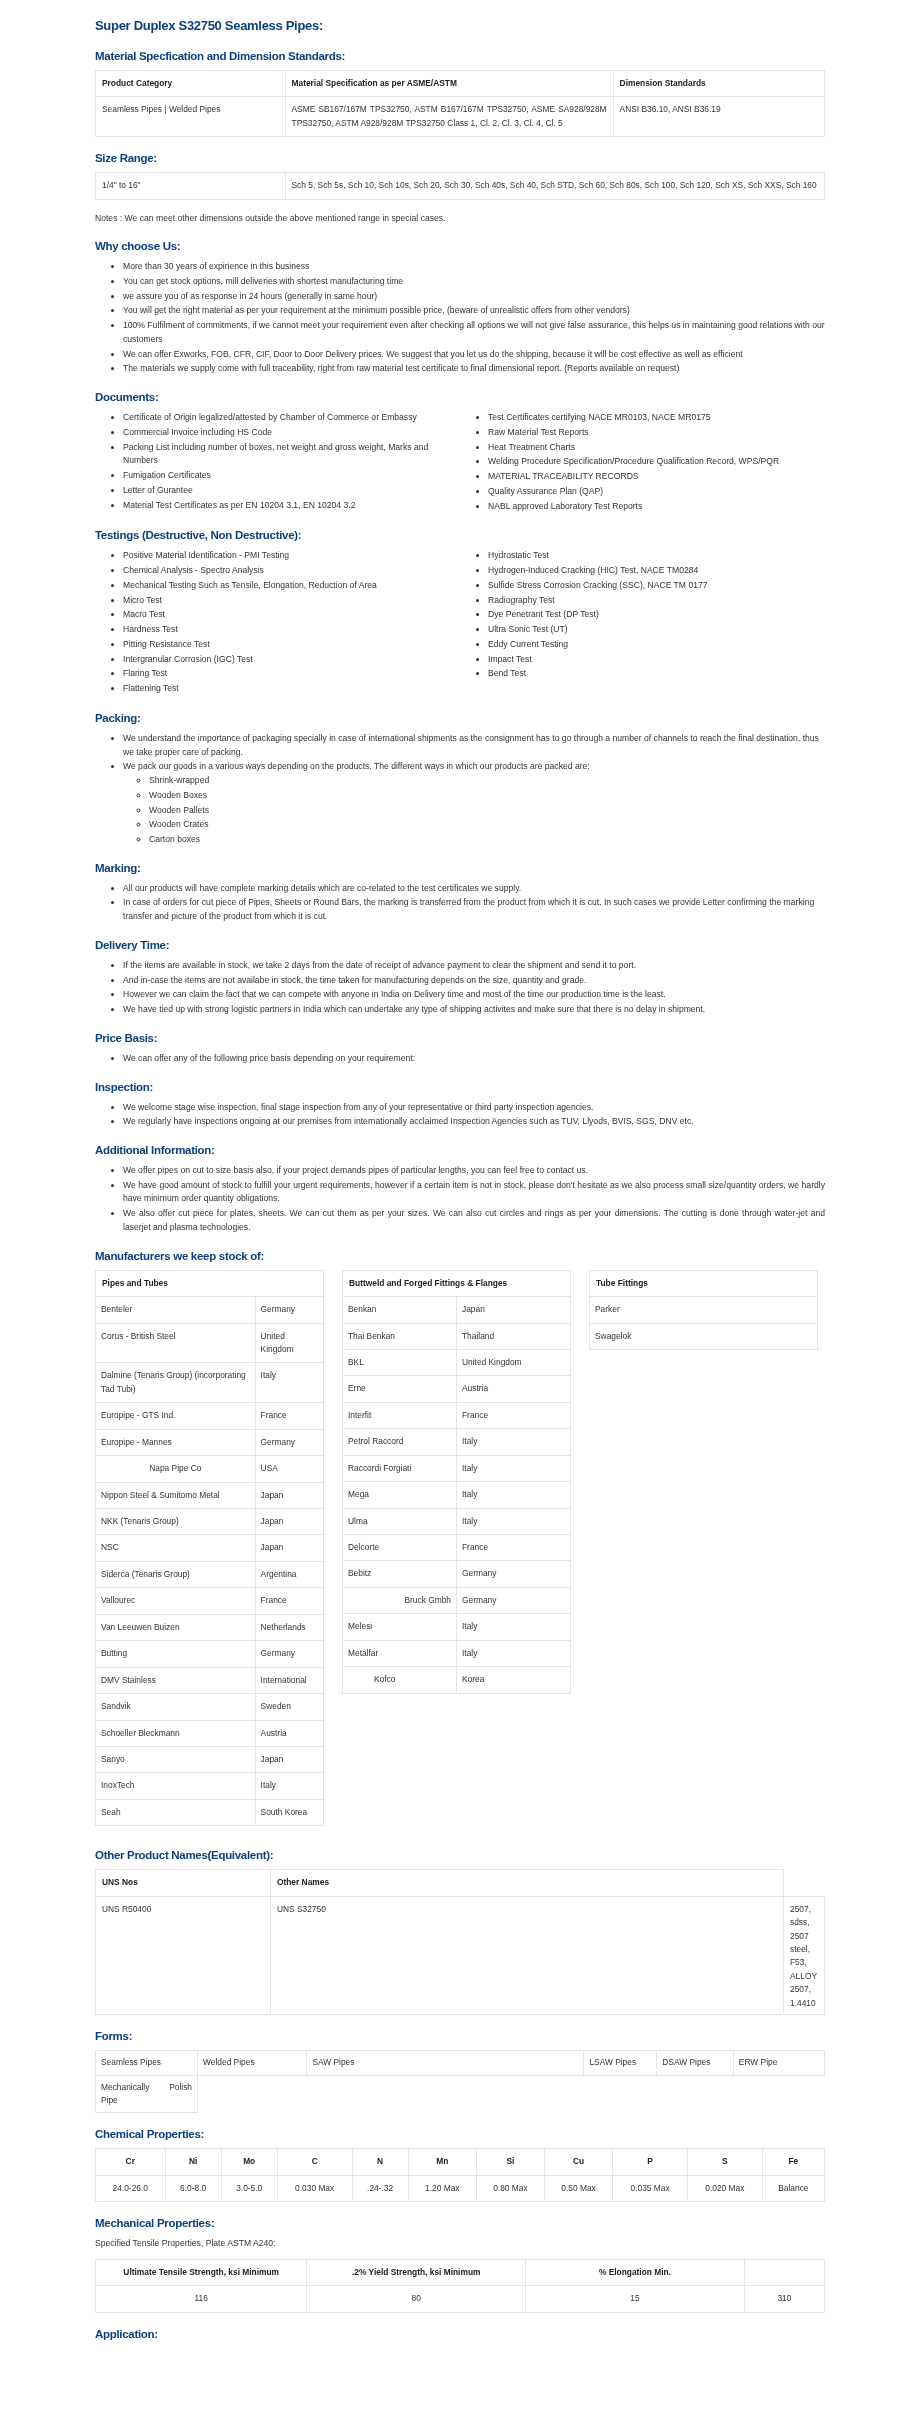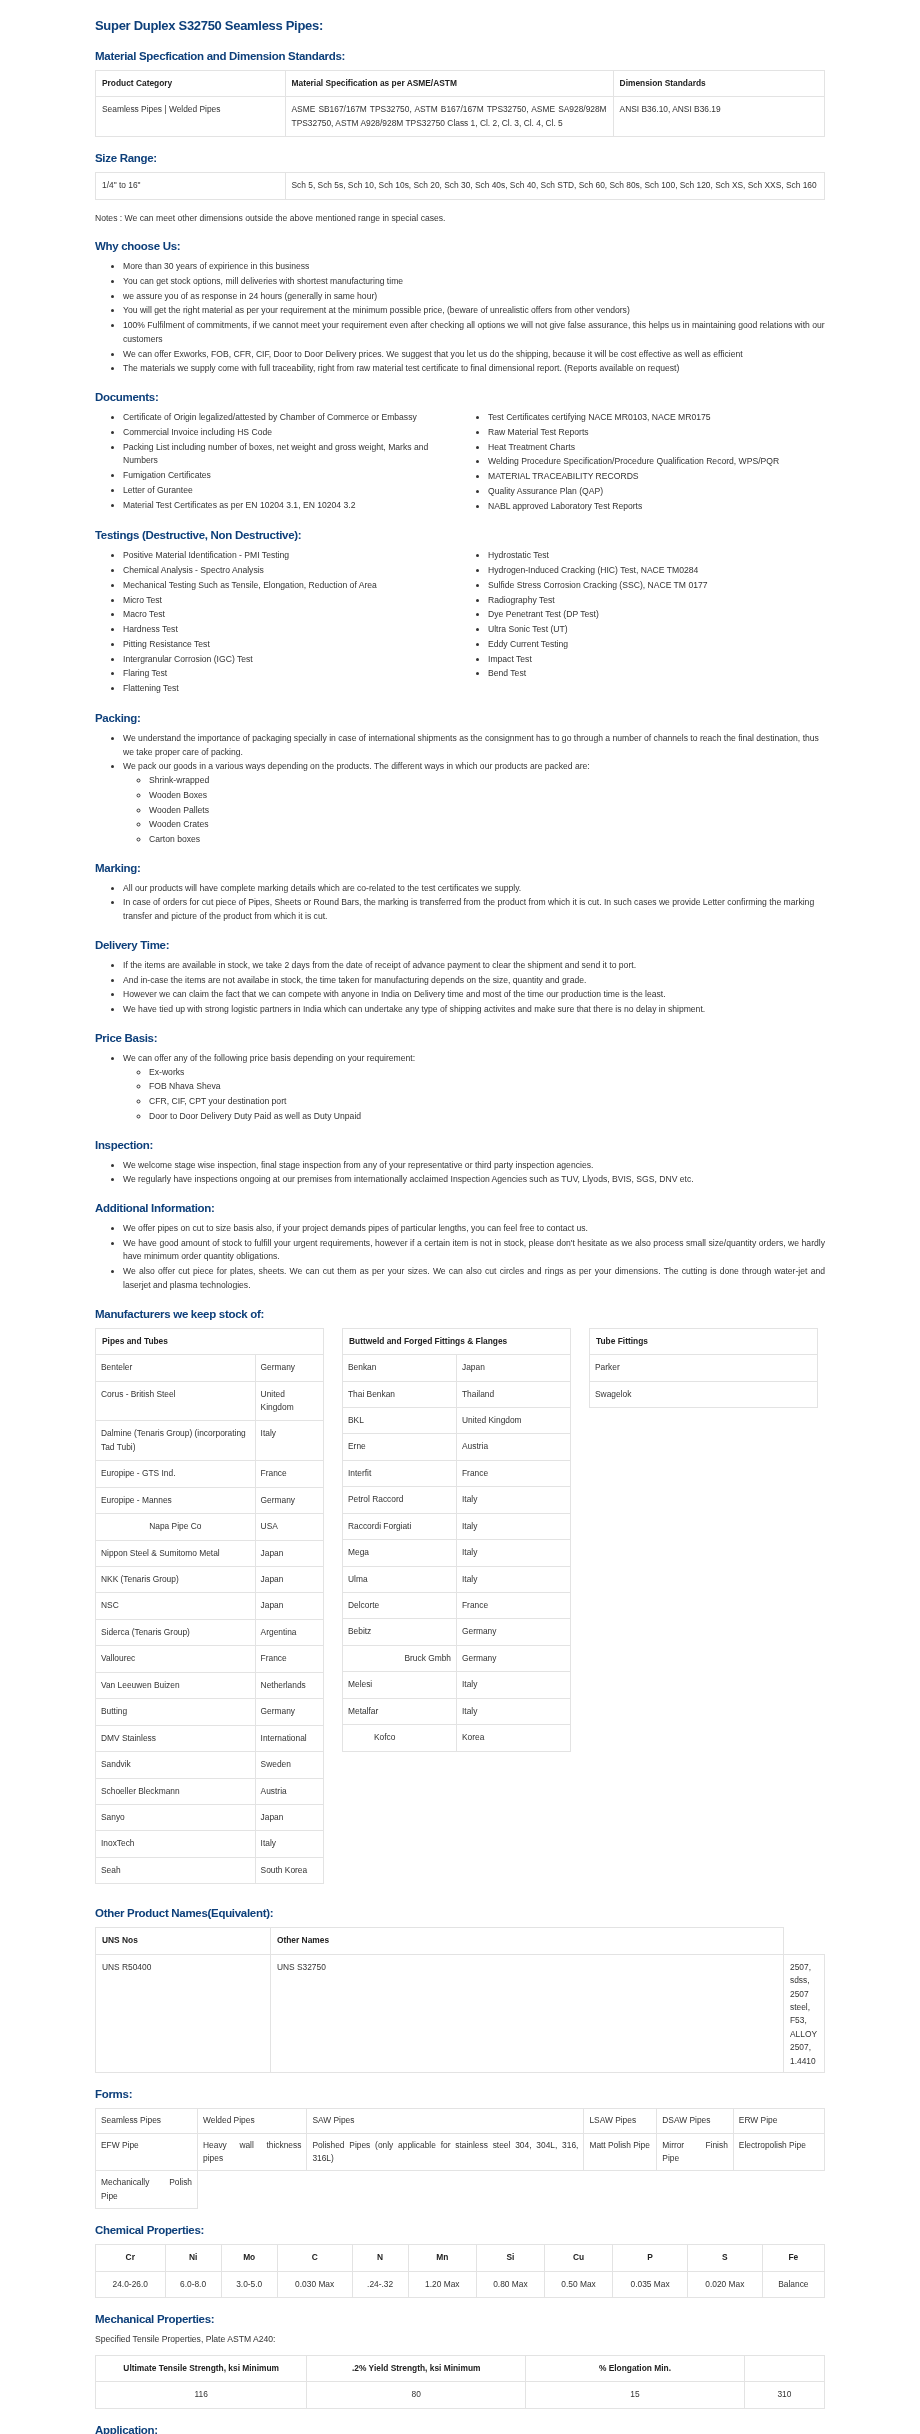--- a/index.html
+++ b/index.html
@@ -142,26 +142,20 @@
     <li>If the items are available in stock, we take 2 days from the date of receipt of advance payment to clear the shipment and send it to port.</li>
     <li>And in-case the items are not availabe in stock, the time taken for manufacturing depends on the size, quantity and grade.</li>
     <li>However we can claim the fact that we can compete with anyone in India on Delivery time and most of the time our production time is the least.</li>
     <li>We have tied up with strong logistic partners in India which can undertake any type of shipping activites and make sure that there is no delay in shipment.</li>
   </ul>
 
   <h2>Price Basis:</h2>
   <ul>
     <li>
       <span>We can offer any of the following price basis depending on your requirement:</span>
-      <ul class="sub">
-        <li>Ex-works</li>
-        <li>FOB Nhava Sheva</li>
-        <li>CFR, CIF, CPT your destination port</li>
-        <li>Door to Door Delivery Duty Paid as well as Duty Unpaid</li>
-      </ul>
     </li>
   </ul>
 
   <h2>Inspection:</h2>
   <ul>
     <li>We welcome stage wise inspection, final stage inspection from any of your representative or third party inspection agencies.</li>
     <li>We regularly have inspections ongoing at our premises from internationally acclaimed Inspection Agencies such as TUV, Llyods, BVIS, SGS, DNV etc.</li>
   </ul>
 
   <h2>Additional Information:</h2>
@@ -357,28 +351,20 @@
   <h2>Forms:</h2>
   <table class="forms">
     <tbody>
         <tr>
       <td style="width:14%">Seamless Pipes</td>
       <td style="width:15%">Welded Pipes</td>
       <td style="width:38%">SAW Pipes</td>
       <td style="width:10%">LSAW Pipes</td>
       <td style="width:10.5%">DSAW Pipes</td>
       <td>ERW Pipe</td>
-    </tr>
-    <tr>
-      <td>EFW Pipe</td>
-      <td>Heavy wall thickness pipes</td>
-      <td>Polished Pipes (only applicable for stainless steel 304, 304L, 316, 316L)</td>
-      <td>Matt Polish Pipe</td>
-      <td>Mirror Finish Pipe</td>
-      <td style="text-align:left">Electropolish Pipe</td>
     </tr>
     <tr>
       <td>Mechanically Polish Pipe</td>
       <td colspan="5" style="border:none"></td>
     </tr>
   </tbody>
     </table>
 
   <h2>Chemical Properties:</h2>
   <table class="center">

